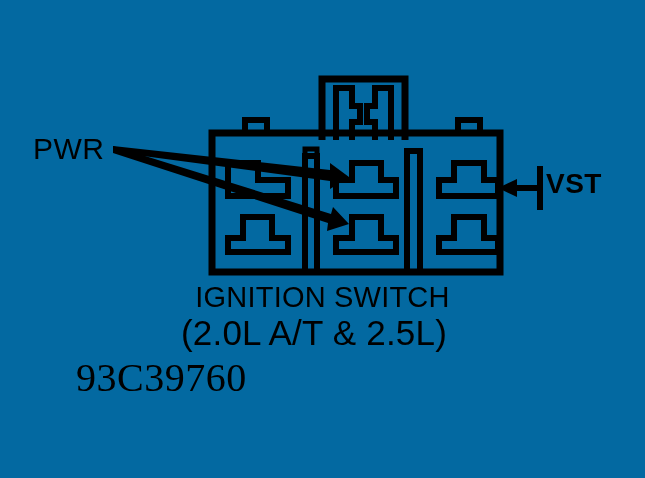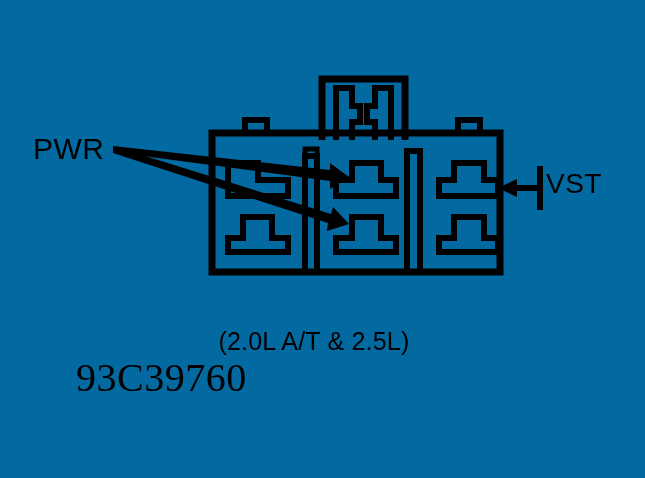--- a/index.html
+++ b/index.html
@@ -34,35 +34,36 @@
     left: 33px;
     top: 134px;
     font-size: 30px;
     letter-spacing: 0.5px;
   }
   #label-vst {
     left: 546px;
     top: 170px;
     font-size: 28px;
     letter-spacing: 0.5px;
+    font-weight: bold;
   }
   #caption-line1 {
     left: 0px;
     top: 283px;
     width: 645px;
     text-align: center;
     font-size: 29px;
     letter-spacing: 0.2px;
   }
   #caption-line2 {
     left: 0px;
-    top: 329px;
+    top: 315px;
     width: 628px;
     text-align: center;
-    font-size: 25px;
+    font-size: 35px;
     letter-spacing: 0.2px;
   }
   #part-number {
     left: 76px;
     top: 358px;
     font-size: 40px;
     font-family: "Liberation Serif", serif;
     letter-spacing: 0.5px;
   }
 </style>
@@ -111,18 +112,19 @@
       <line x1="538" y1="188" x2="512" y2="188" stroke="#000000" stroke-width="6"></line>
       <path fill="#000000" stroke="none" d="M 498,188 L 517,179 L 517,197 Z"></path>
     </g>
 
   </svg>
 
   <div class="label-text" id="label-pwr">PWR</div>
 
   <div class="label-text" id="label-vst">VST</div>
 
+  <div class="label-text" id="caption-line1">IGNITION SWITCH</div>
 
   <div class="label-text" id="caption-line2">(2.0L A/T &amp; 2.5L)</div>
 
   <div class="label-text" id="part-number">93C39760</div>
 
 </div>
 
 </body></html>

